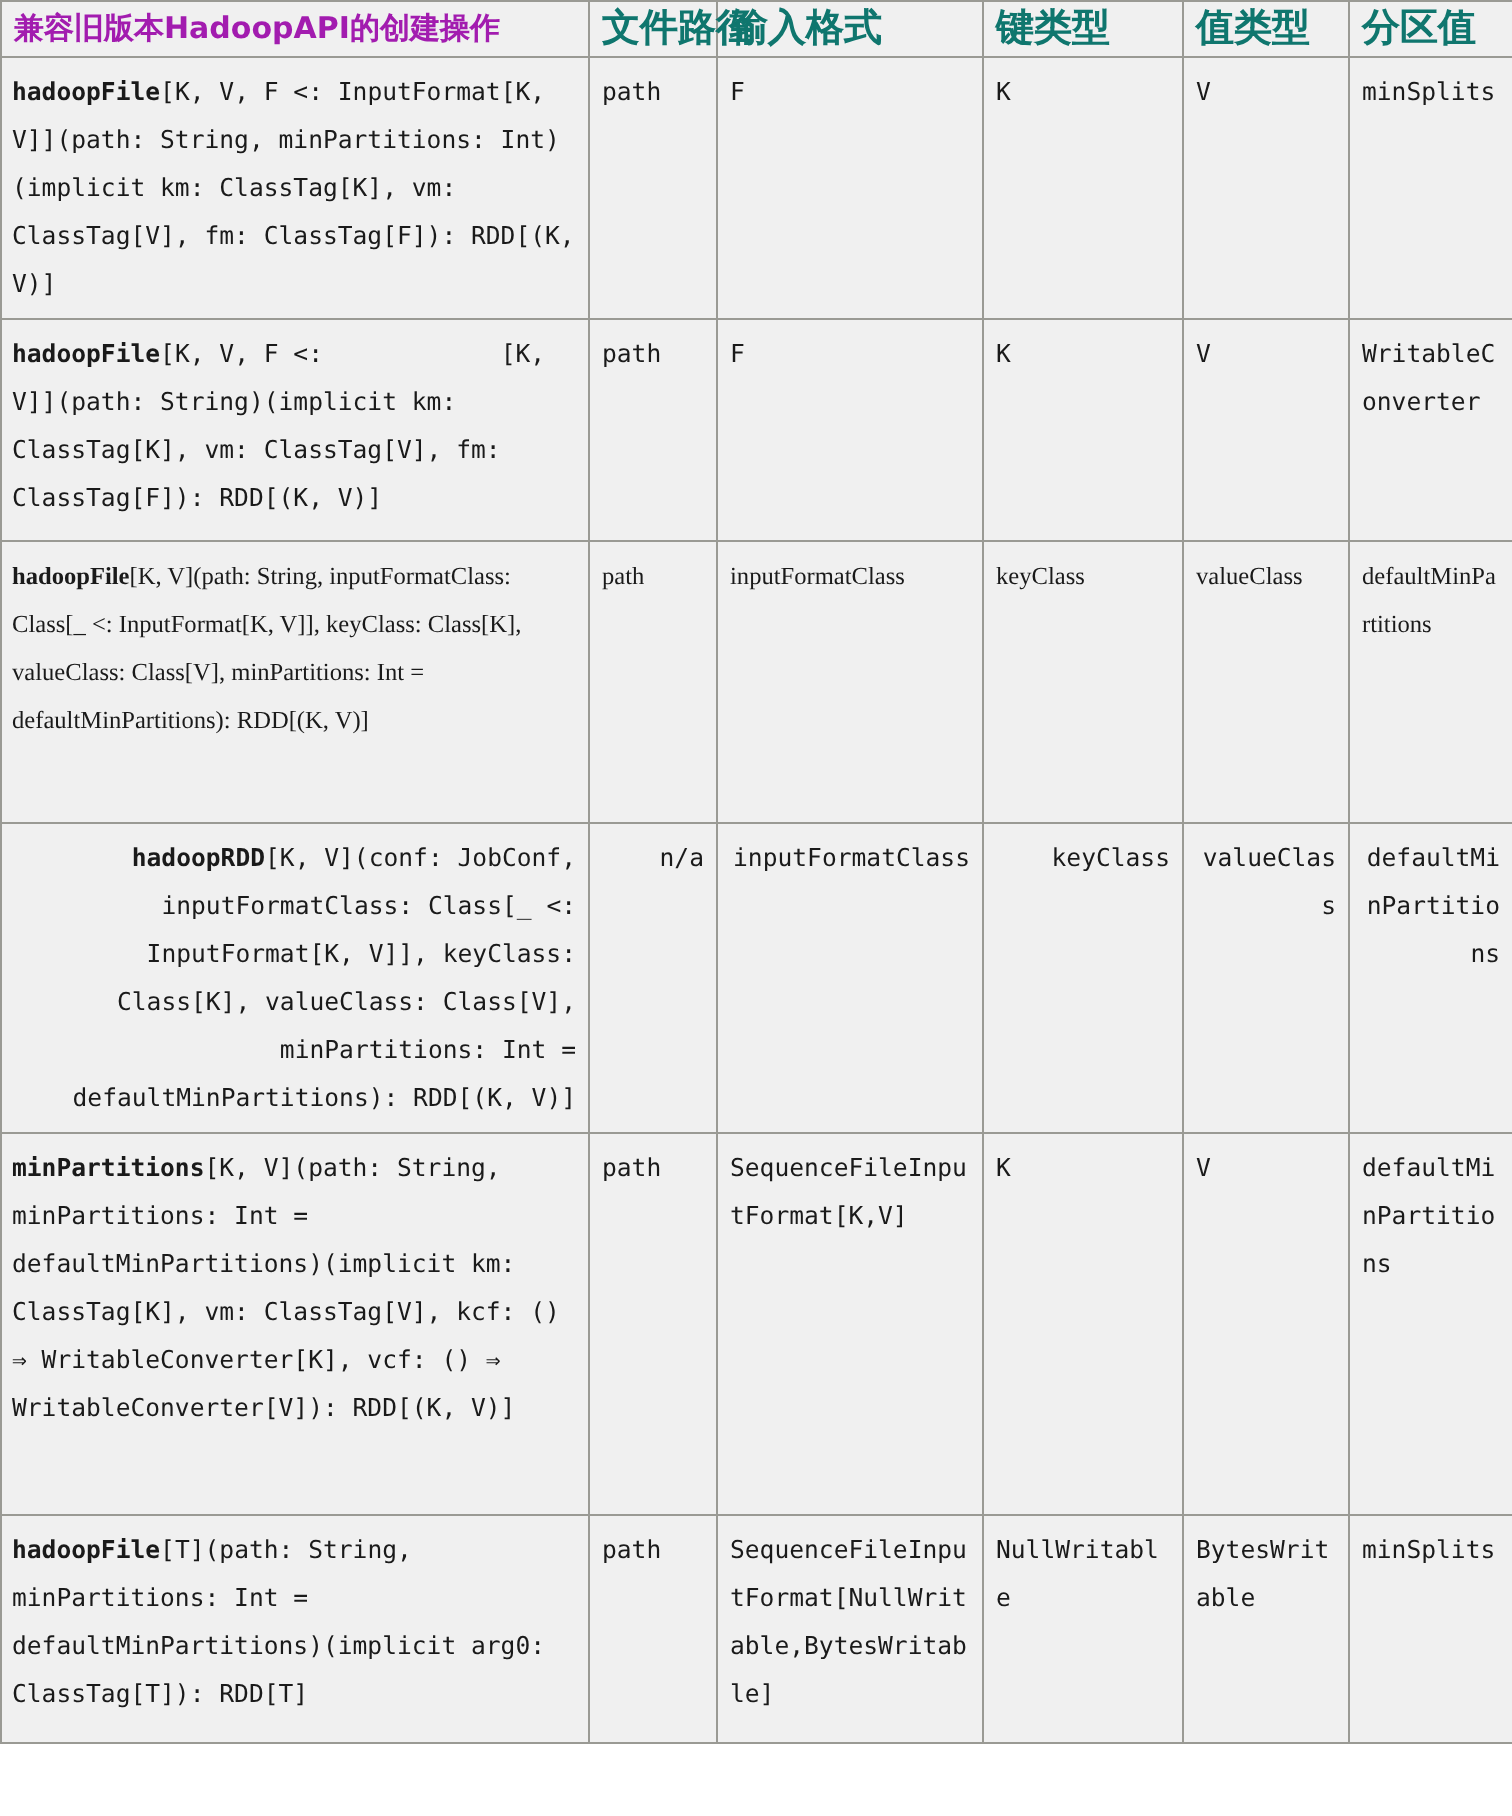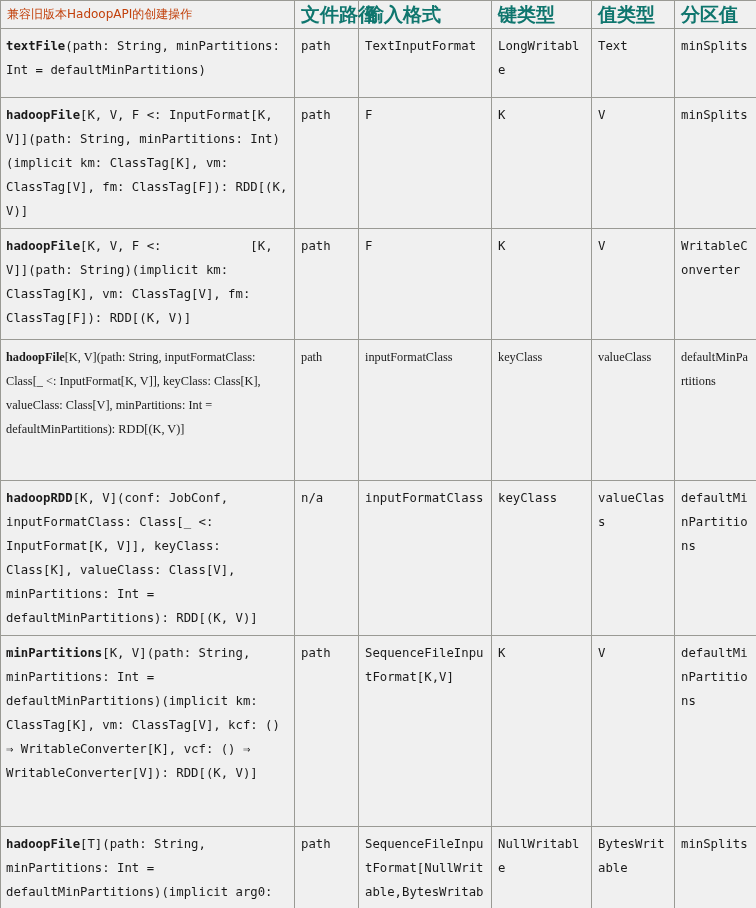--- a/index.html
+++ b/index.html
@@ -31,23 +31,23 @@
     font-family: "DejaVu Sans", "Liberation Sans", sans-serif;
     font-size: 19px;
     font-weight: bold;
     color: #0f766e;
     line-height: 17px;
     padding-top: 6px;
     padding-bottom: 6px;
     white-space: nowrap;
   }
   thead th.title-cell {
-    color: #c2410c;
-    font-weight: normal;
-    font-size: 12px;
+    color: #a21caf;
+    font-weight: bold;
+    font-size: 15px;
     letter-spacing: 0px;
   }
   
   tbody td {
     font-family: "DejaVu Sans Mono", "Liberation Mono", monospace;
     font-size: 12.3px;
     line-height: 24px;
     color: #1a1a1a;
     word-wrap: break-word;
     overflow-wrap: break-word;
@@ -67,21 +67,21 @@
   col.c1 { width: 64px; }
   col.c2 { width: 133px; }
   col.c3 { width: 100px; }
   col.c4 { width: 83px; }
   col.c5 { width: 82px; }
   
   tr.r0 td { height: 58px; }
   tr.r1 td { height: 106px; }
   tr.r2 td { height: 100px; }
   tr.r3 td { height: 130px; font-family: Liberation Serif, serif; }
-  tr.r4 td { height: 130px; }
+  tr.r4 td { height: 130px; text-align: right; }
   tr.r5 td { height: 180px; }
   tr.r6 td { height: 103px; }
 </style>
 </head>
 <body>
 
 <table class="api-table">
   <colgroup>
     <col class="c0">
       <col class="c1">
@@ -95,28 +95,20 @@
       <th class="title-cell">兼容旧版本HadoopAPI的创建操作</th>
       <th>文件路径</th>
       <th>输入格式</th>
       <th>键类型</th>
       <th>值类型</th>
       <th>分区值</th>
     </tr>
   </thead>
   <tbody>
 
-    <tr class="r0">
-      <td class="sig-cell"><span class="mname">textFile</span><span>(path: String, minPartitions: Int = defaultMinPartitions)</span></td>
-      <td>path</td>
-      <td>TextInputFormat</td>
-      <td>LongWritable</td>
-      <td>Text</td>
-      <td>minSplits</td>
-    </tr>
 
     <tr class="r1">
       <td class="sig-cell"><span class="mname">hadoopFile</span><span>[K, V, F &lt;: InputFormat[K, V]](path: String, minPartitions: Int)(implicit km: ClassTag[K], vm: ClassTag[V], fm: ClassTag[F]): RDD[(K, V)]</span></td>
       <td>path</td>
       <td>F</td>
       <td>K</td>
       <td>V</td>
       <td>minSplits</td>
     </tr>
 

